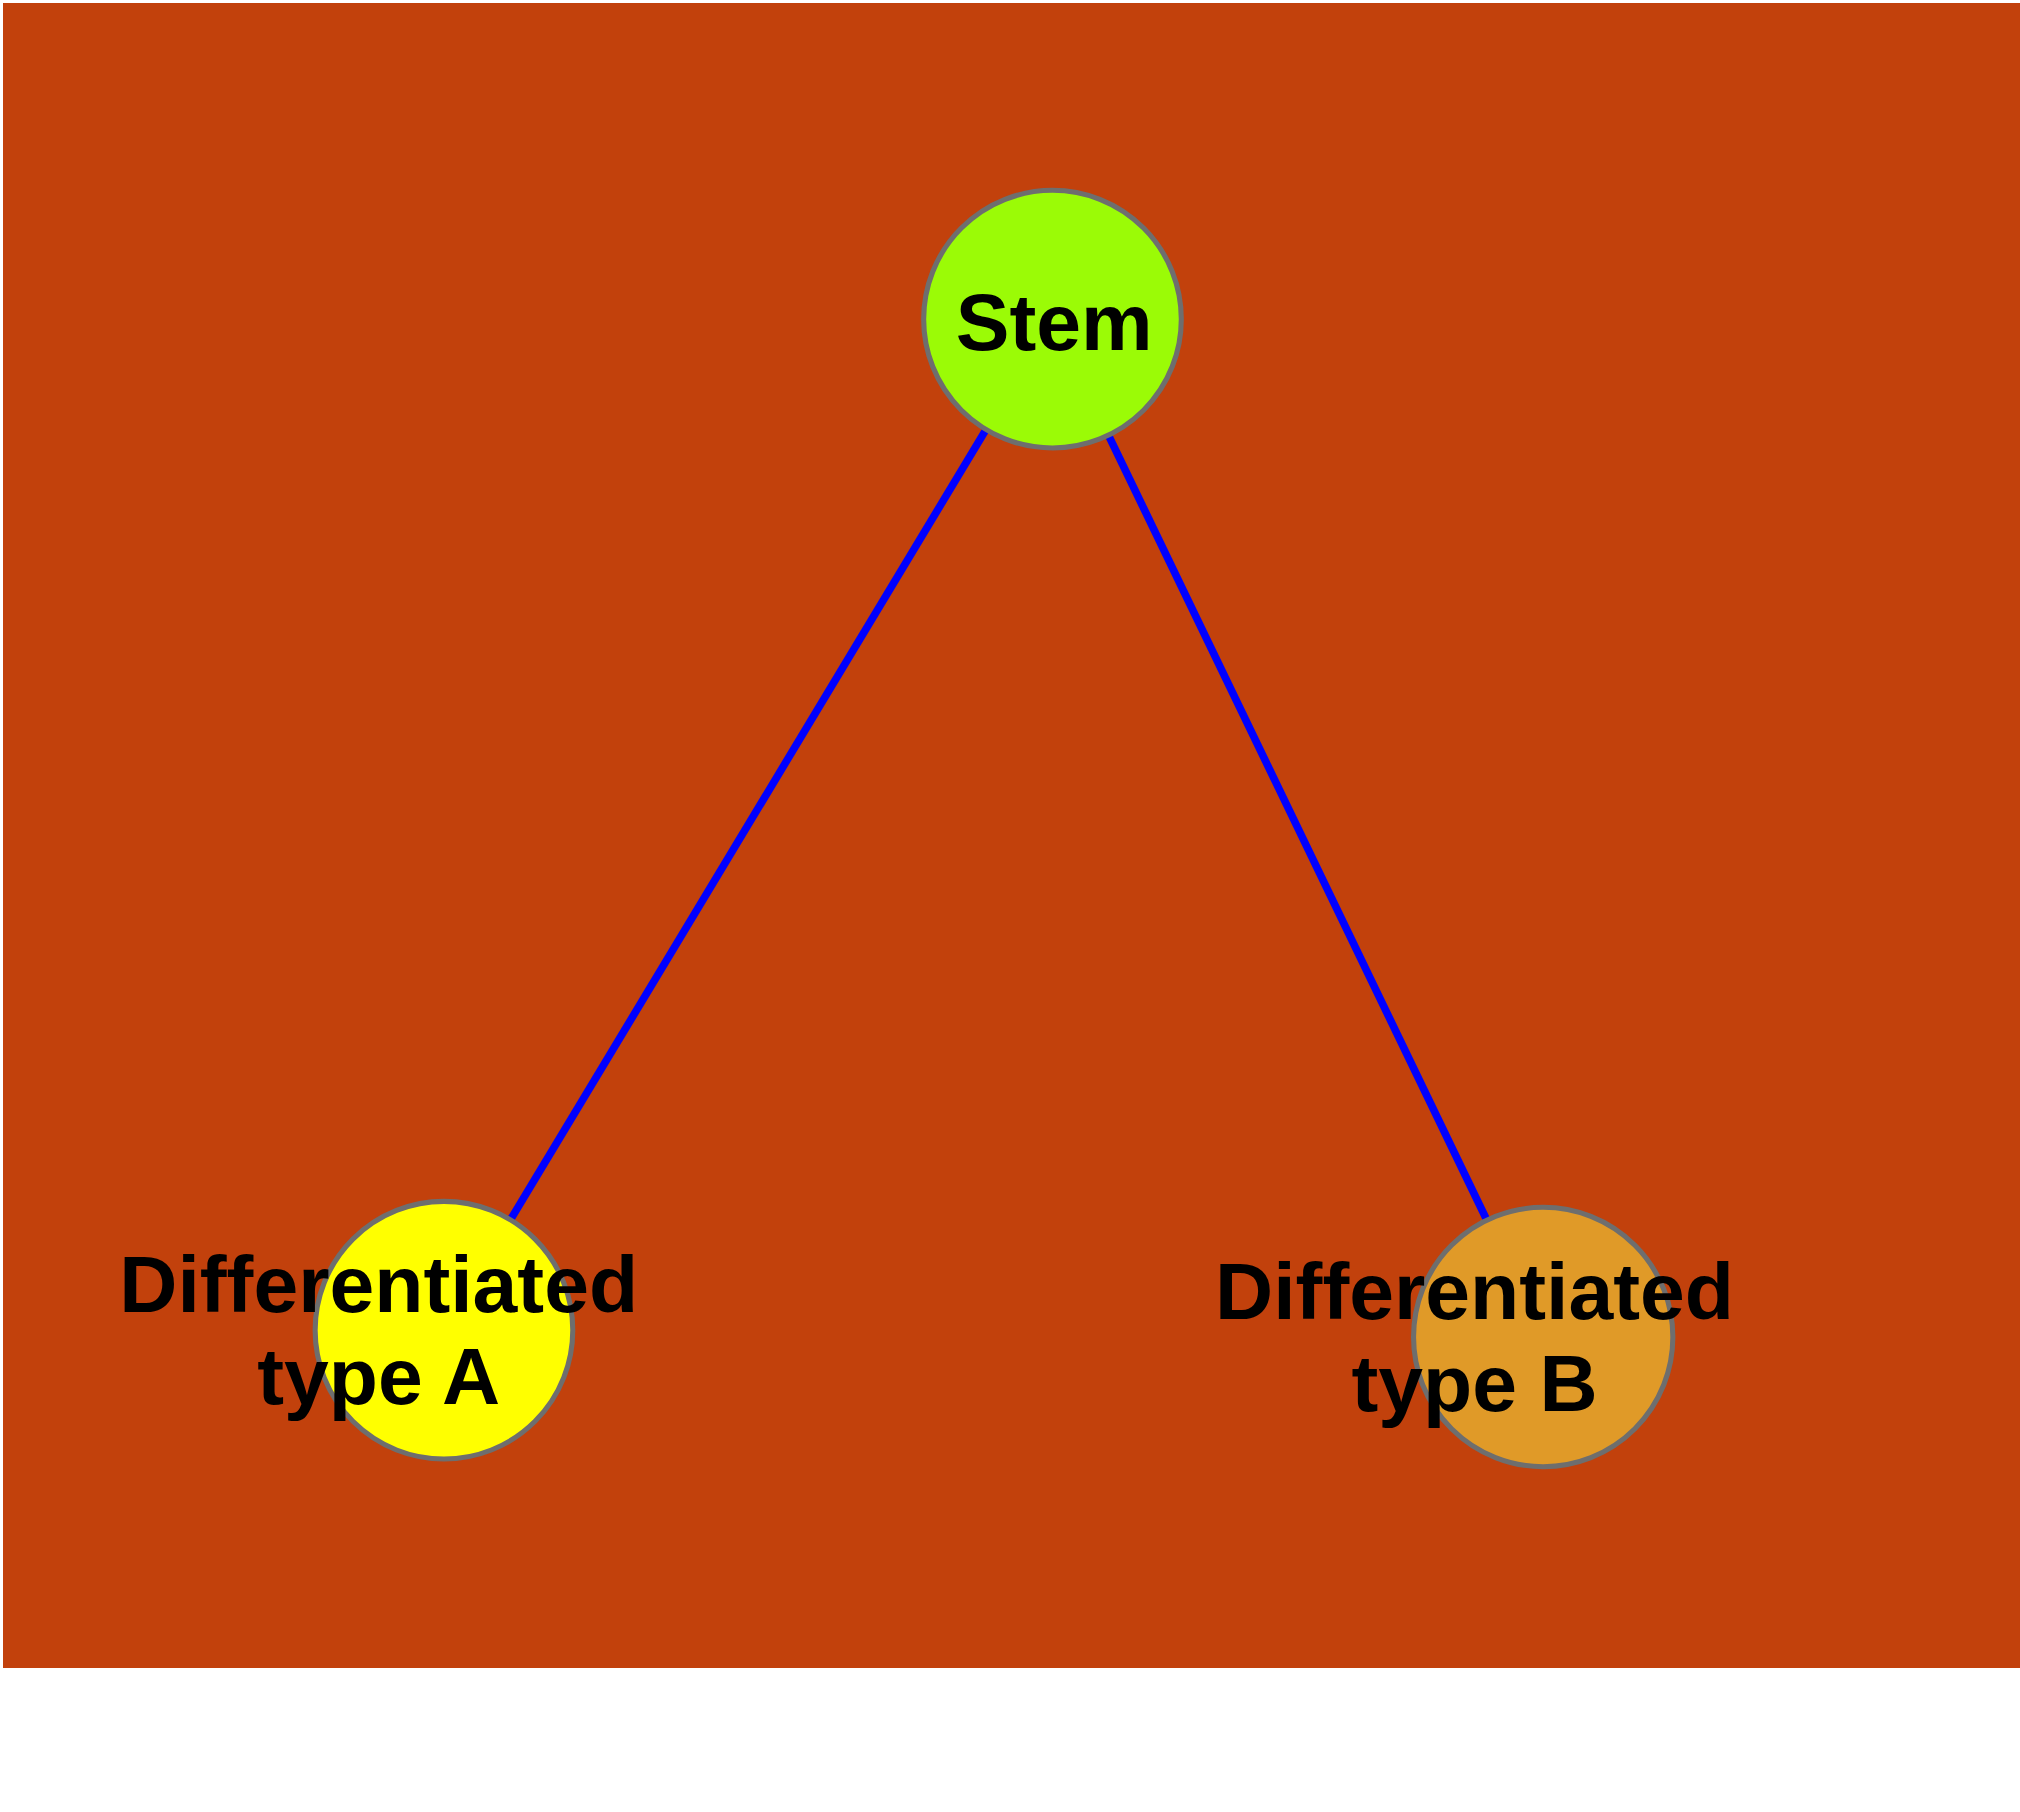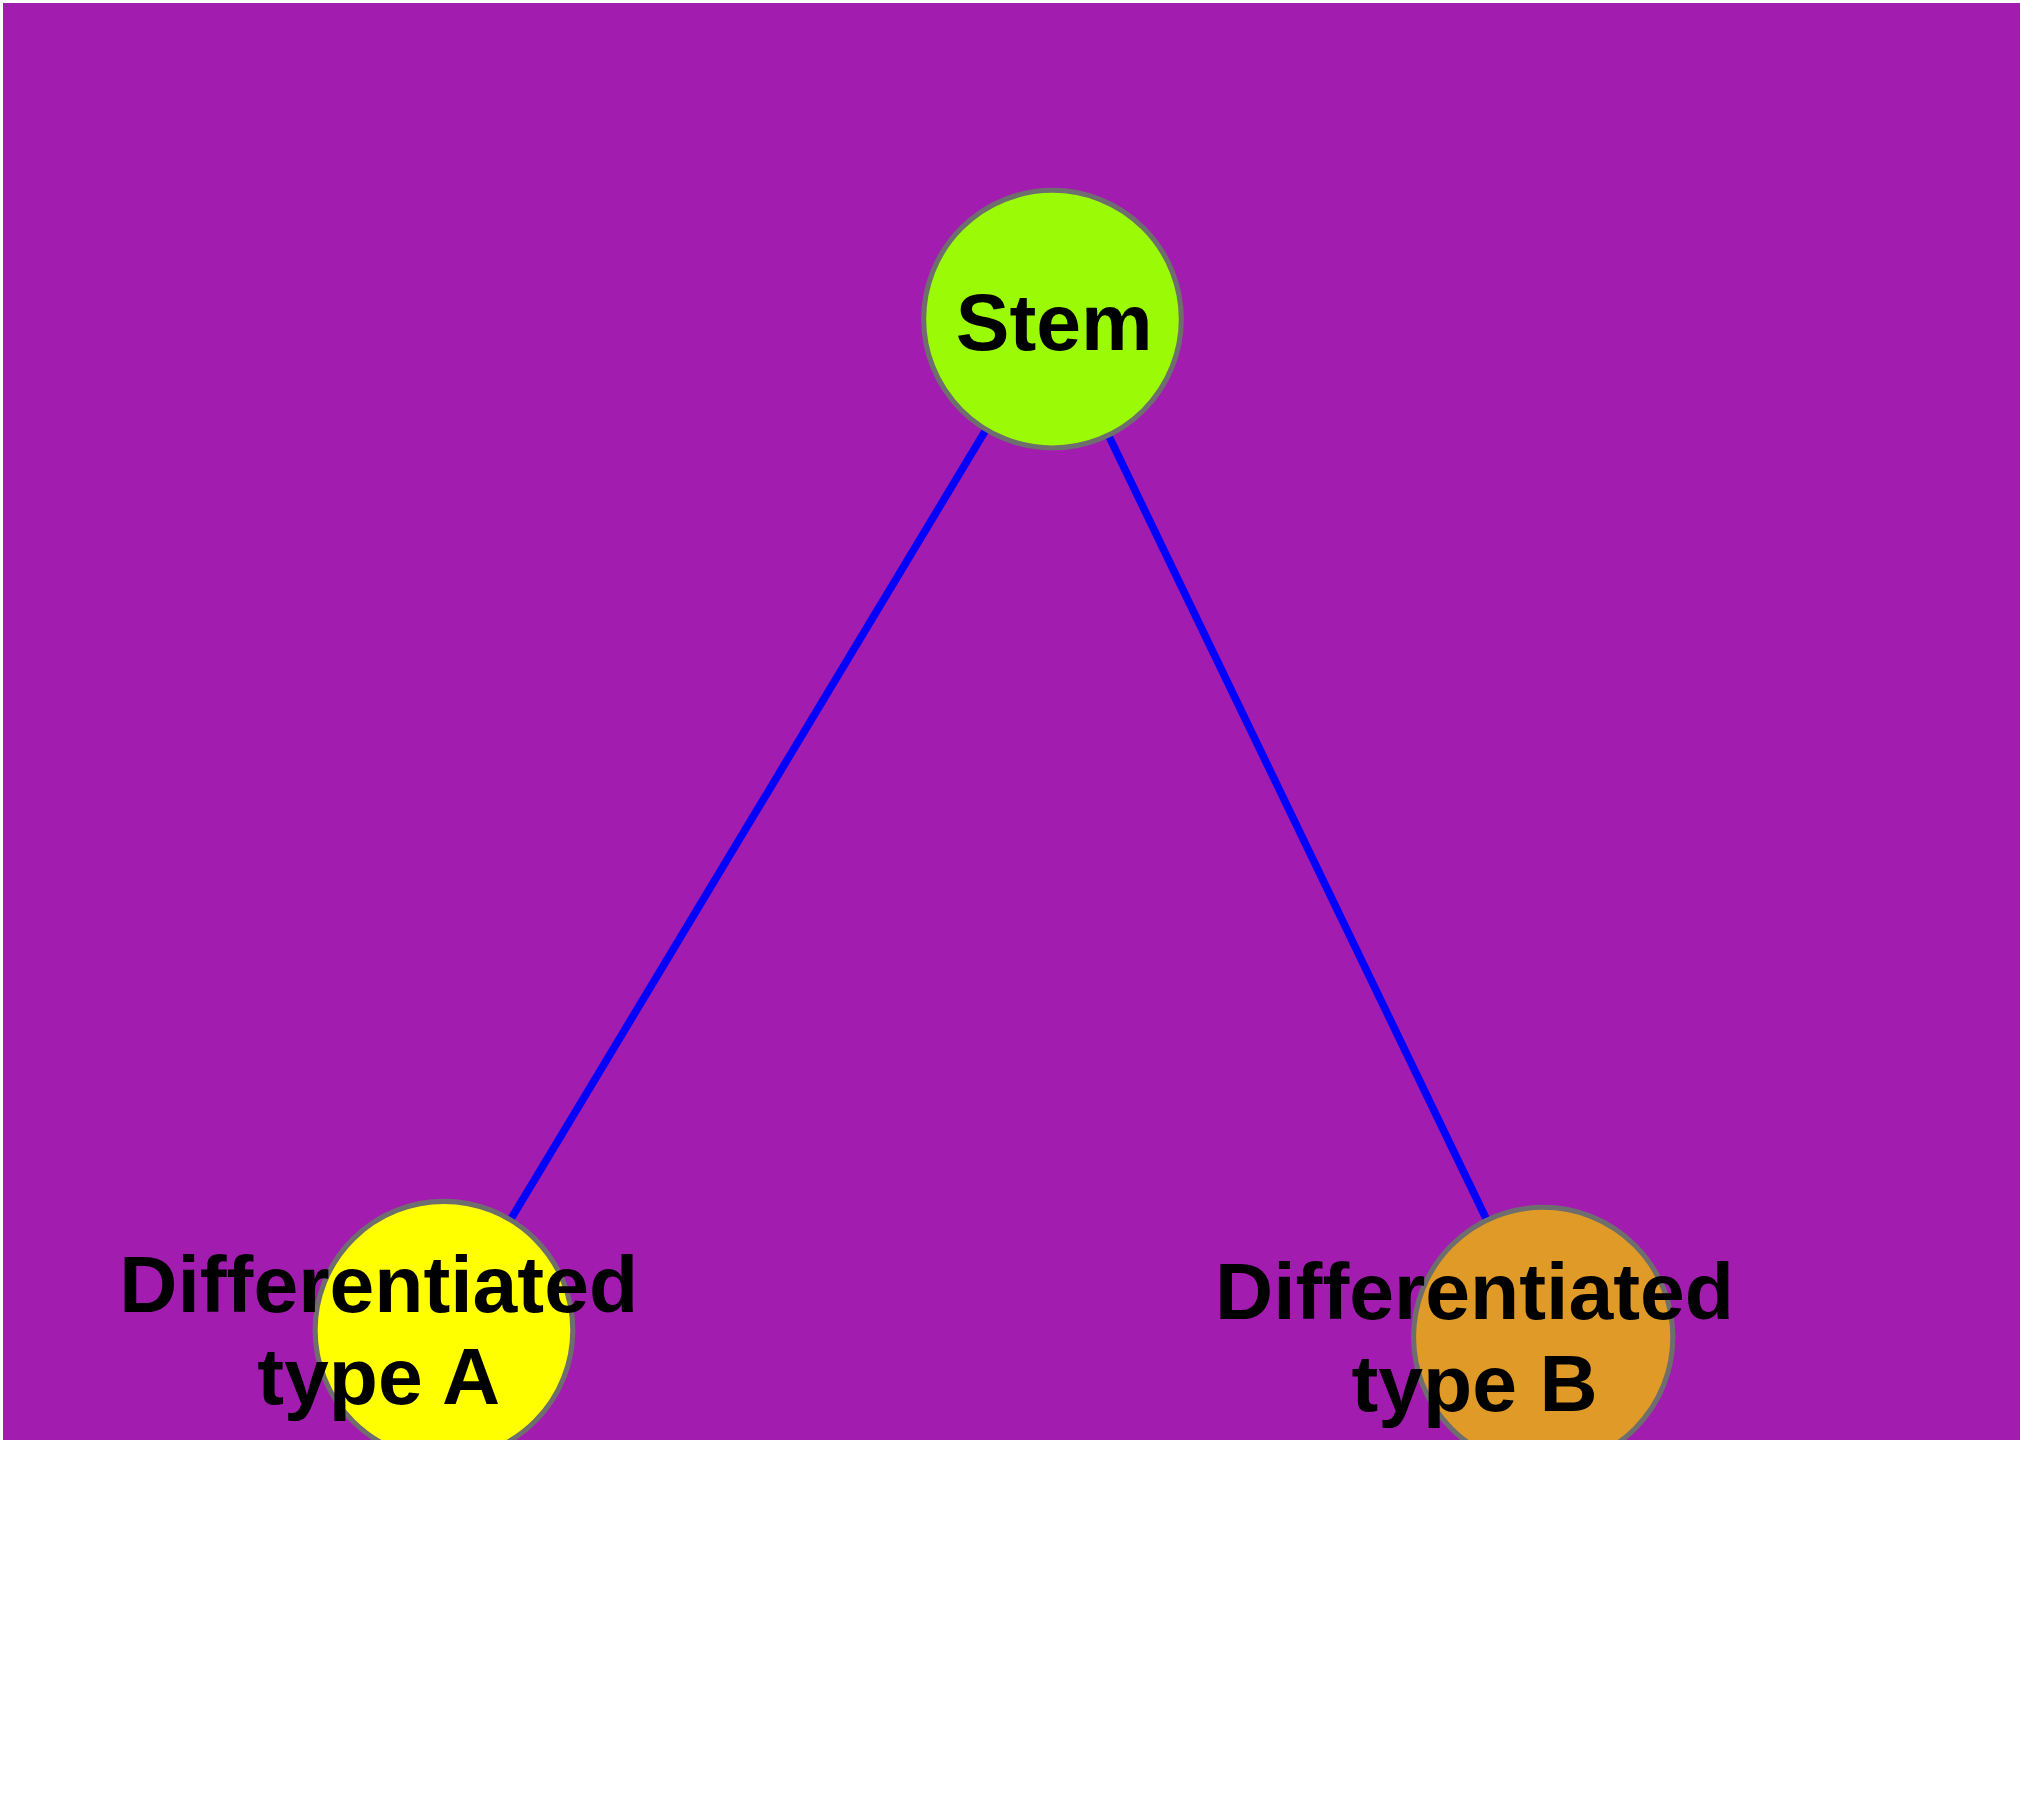--- a/index.html
+++ b/index.html
@@ -38,21 +38,21 @@
     font-weight: bold;
     font-size: 95px;
     fill: #000000;
     text-anchor: middle;
     dominant-baseline: auto;
   }
 </style>
 </head>
 <body>
 
-<div id="canvas" style="background: #a21caf; width: 2021px; height: 1440px;">
+<div id="canvas" style="background: #c2410c; width: 2021px; height: 1668px;">
 
   <svg id="graph-svg" viewBox="0 0 2384 2138" xmlns="http://www.w3.org/2000/svg" style="width: 2021px; height: 1812px;">
 
     <g>
       <line class="edge-line" id="edge-stem-to-diff-a" x1="1238" y1="373" x2="520" y2="1566" stroke="#0000ff" stroke-width="9"></line>
       <line class="edge-line" id="edge-stem-to-diff-b" x1="1238" y1="373" x2="1817" y2="1574" stroke="#0000ff" stroke-width="9"></line>
     </g>
 
     <g>
       <circle class="node-circle" id="node-circle-stem" cx="1238" cy="373" r="152" fill="#9bfb06" stroke="#6e6e6e"></circle>

